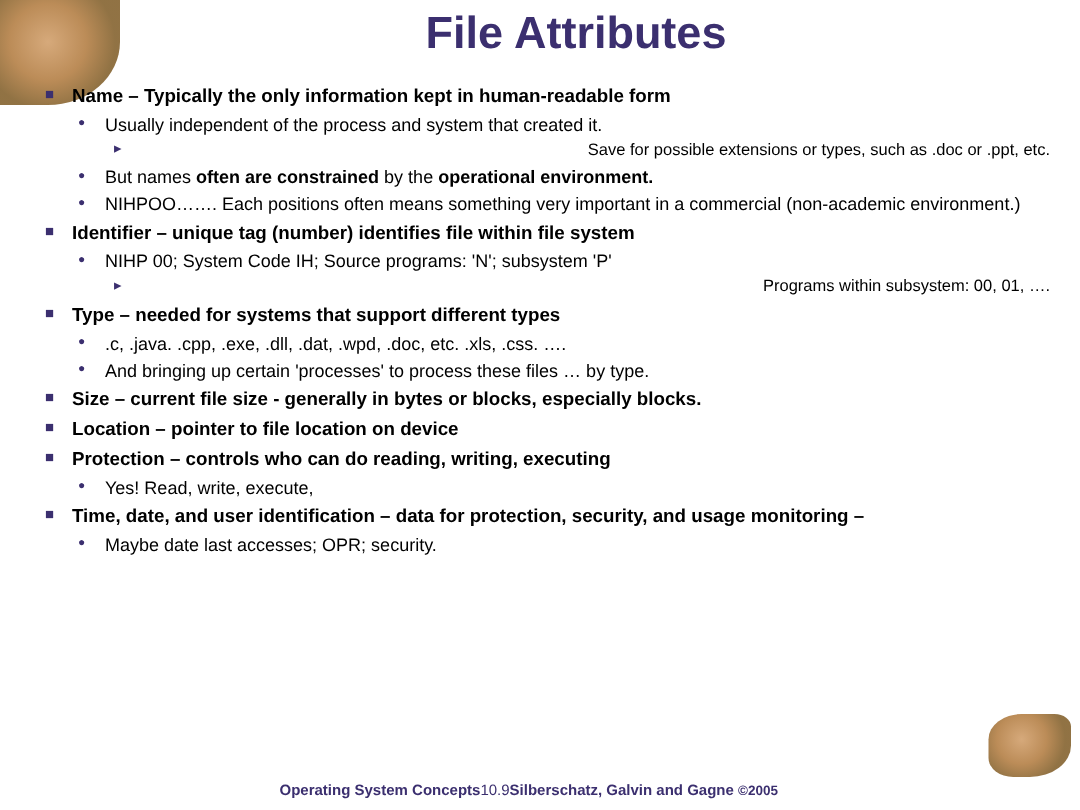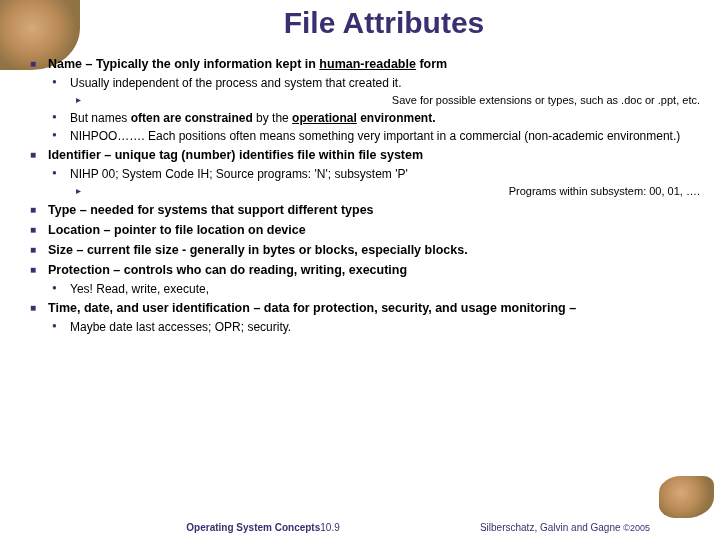--- a/index.html
+++ b/index.html
@@ -55,33 +55,33 @@
     content: "●"; position: absolute; left: 4px; top: 2px;
     font-size: 8px; color: #3b2f6f;
   }
   .l3 { margin-top: 2px; text-align: right; }
   .l3 > li { padding-left: 22px; position: relative; font-size: 11px; margin-bottom: 2px; }
   .l3 > li::before {
     content: "▸"; position: absolute; left: 6px; top: 0;
     font-size: 10px; color: #3b2f6f;
   }
   .b { font-weight: bold; text-align: center; }
-  .u { text-decoration: underline; }
+  .u { }
   .footer {
     position: absolute;
     bottom: 0; left: 0; right: 0;
     height: 26px;
     display: flex;
     align-items: center;
     font-size: 10px;
     padding: 0 10px;
   }
   .footer-left { color: #3b2f6f; font-weight: bold; flex: 1; text-align: right; }
   .footer-center { color: #3b2f6f; flex: 0; white-space: nowrap; }
-  .footer-right { color: #3b2f6f; font-weight: normal; flex: 1; text-align: right; padding-right: 60px; }
+  .footer-right { color: #3b2f6f; font-weight: bold; flex: 1; padding-right: 60px; }
   .copy { font-size: 9px; }
 </style>
 </head>
 <body>
 
 <div class="dino-top"></div>
 <div class="dino-bottom"></div>
 
 <h1 class="title">File Attributes</h1>
 
@@ -92,23 +92,26 @@
               <li>Save for possible extensions or types, such as .doc or .ppt, etc.</li>
             </ul></li>
           <li>But names <span class="b">often are constrained</span> by the <span class="b u">operational</span> <span class="b">environment.</span></li>
           <li>NIHPOO……. Each positions often means something very important in a commercial (non-academic environment.)</li>
         </ul></li>
       <li><span><span class="b">Identifier</span><span class="b"> – unique tag (number) identifies file within file system</span></span><ul class="l2">
           <li>NIHP 00;  System Code IH;  Source programs:  'N';  subsystem 'P'<ul class="l3">
               <li>Programs within subsystem:  00, 01, ….</li>
             </ul></li>
         </ul></li>
-      <li><span><span class="b">Type</span><span class="b"> – needed for systems that support different types</span></span></li>
+      <li><span><span class="b">Type</span><span class="b"> – needed for systems that support different types</span></span><ul class="l2">
+          <li>.c,  .java.  .cpp,  .exe,  .dll,  .dat,  .wpd,  .doc,  etc.  .xls,  .css. ….</li>
+          <li>And bringing up certain 'processes' to process these files … by type.</li>
+        </ul></li>
+      <li><span><span class="b">Size</span><span class="b"> – current file size  -  generally in bytes or blocks, especially blocks.</span></span></li>
       <li><span><span class="b">Location</span><span class="b"> – pointer to file location on device</span></span></li>
-      <li><span><span class="b">Size</span><span class="b"> – current file size  -  generally in bytes or blocks, especially blocks.</span></span></li>
       <li><span><span class="b">Protection</span><span class="b"> – controls who can do reading, writing, executing</span></span><ul class="l2">
           <li>Yes!  Read, write, execute,</li>
         </ul></li>
       <li><span><span class="b">Time, date, and user identification</span><span class="b"> – data for protection, security, and usage monitoring –</span></span><ul class="l2">
           <li>Maybe date last accesses;  OPR; security.</li>
         </ul></li>
     </ul>
 </div>
 
 <div class="footer">

